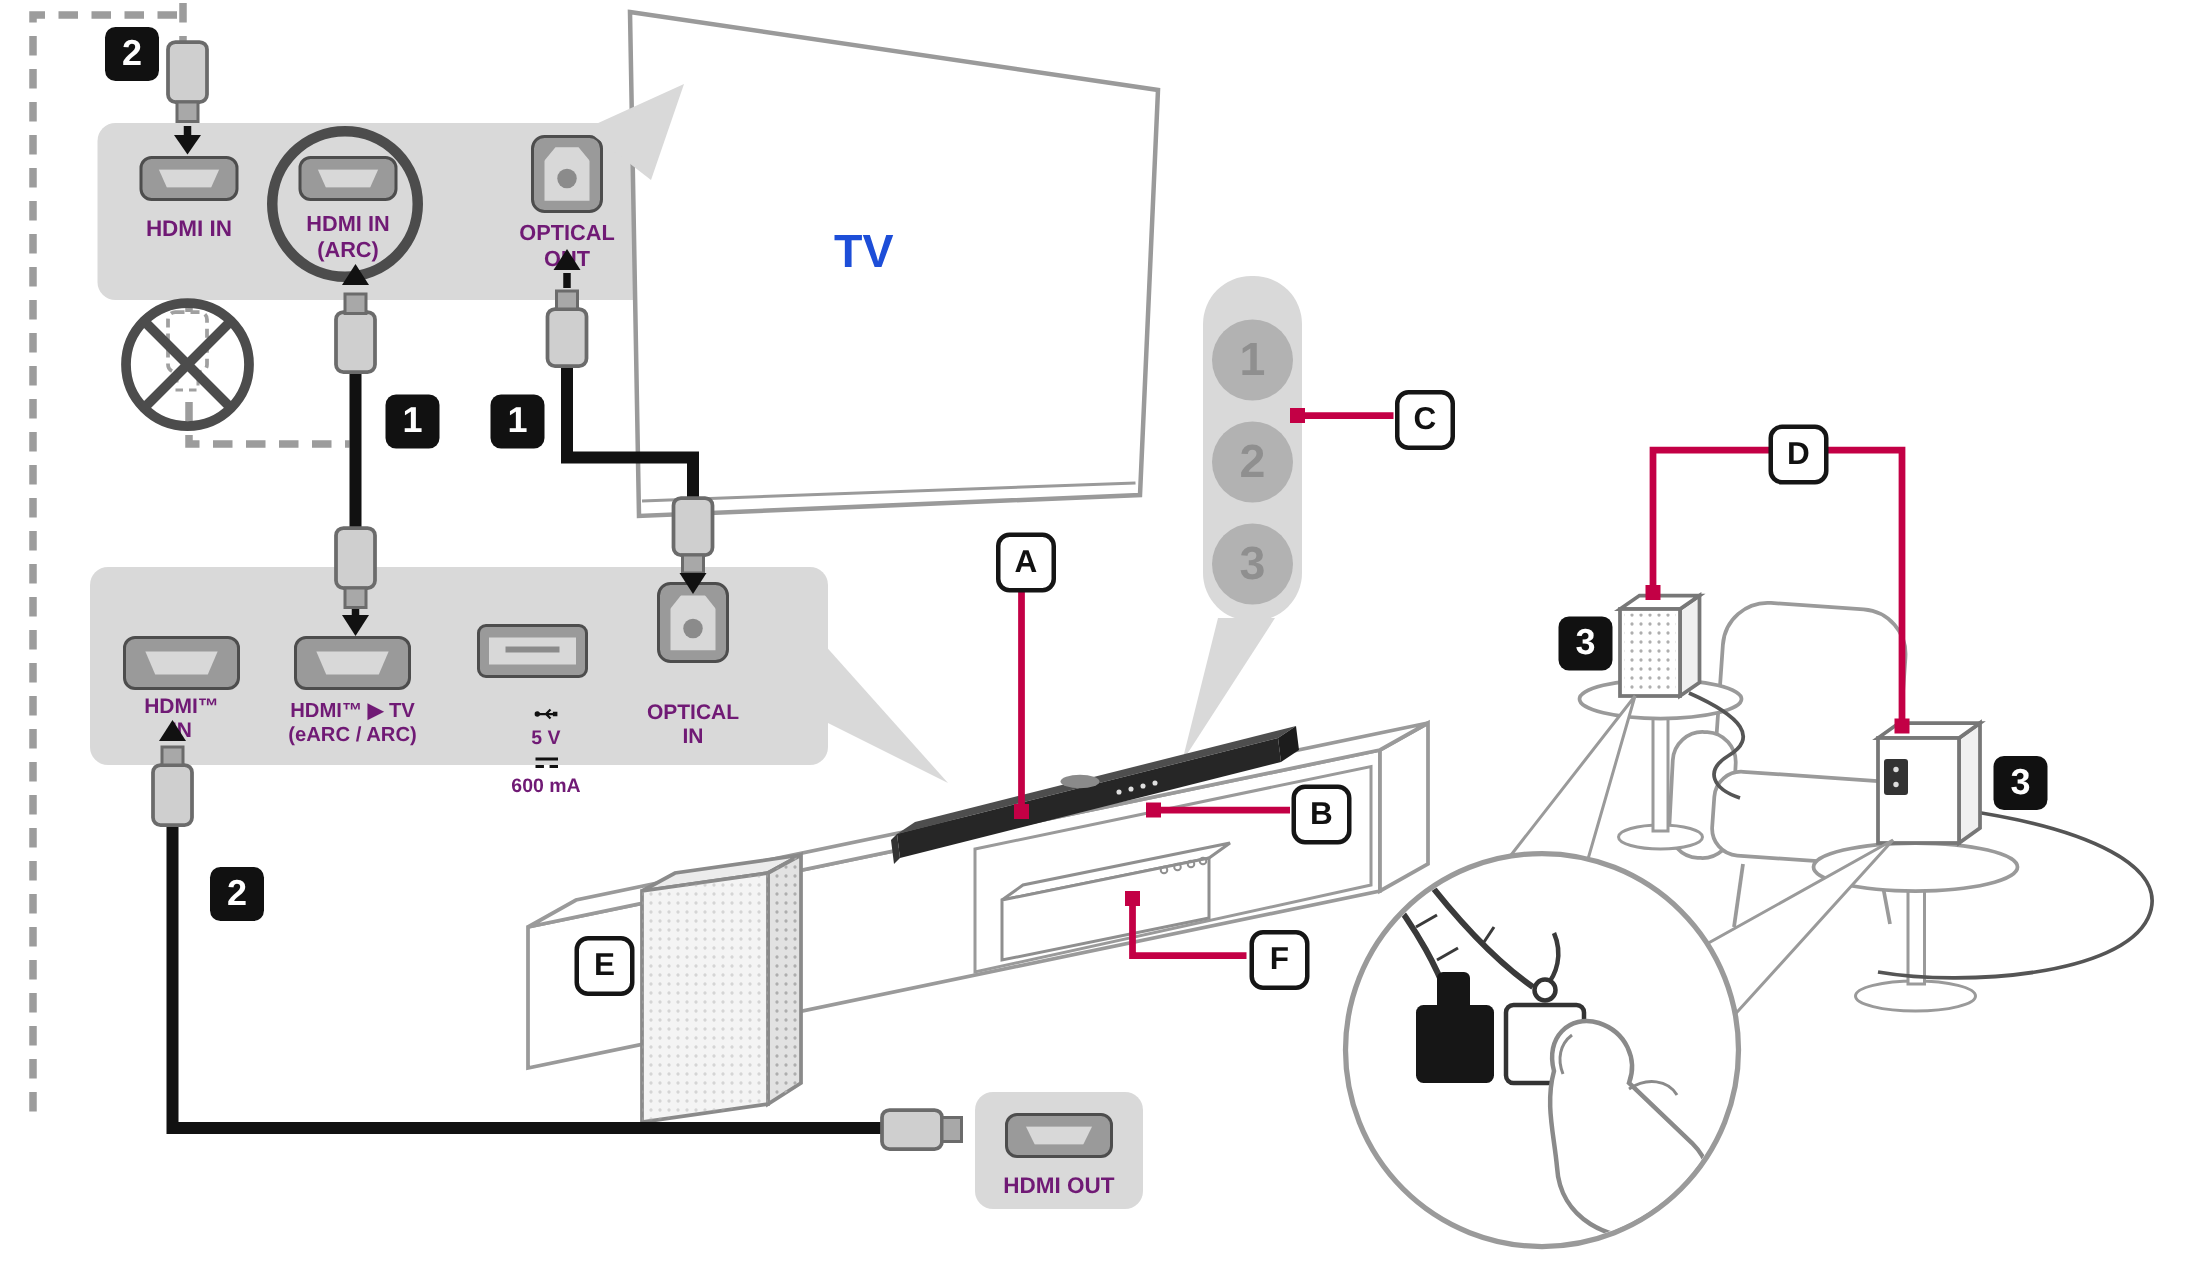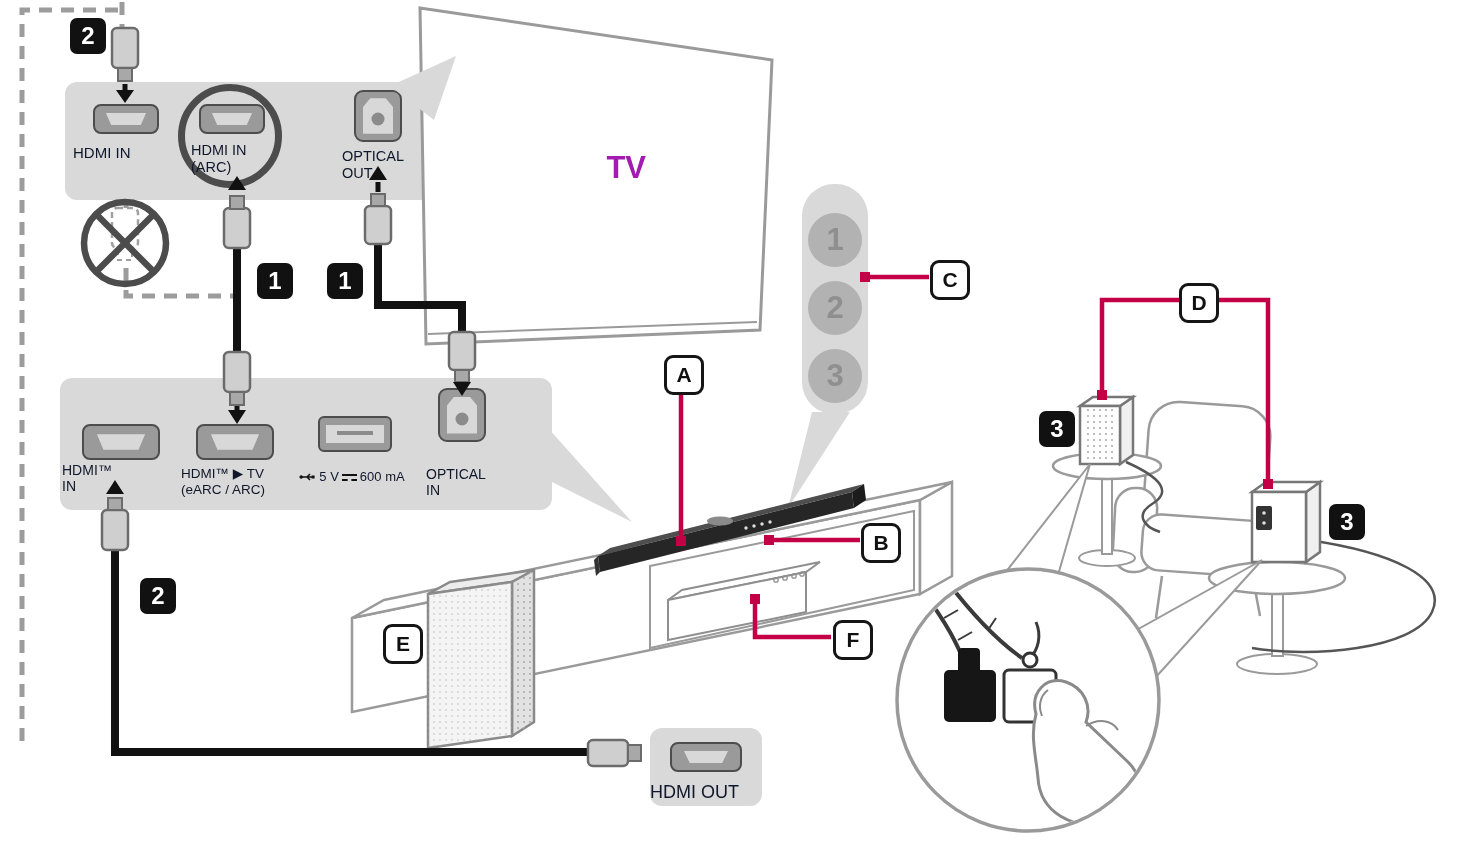--- a/index.html
+++ b/index.html
@@ -1,40 +1,40 @@
 <!DOCTYPE html>
 <html><head>
 <meta charset="utf-8">
 <style>
   html,body{margin:0;padding:0;background:#fff;}
   .canvas{position:relative;width:1465px;height:855px;background:#fff;overflow:hidden;
           font-family:"Liberation Sans",sans-serif;color:#0f0f0f;}
   .layer-svg{position:absolute;left:0;top:0;z-index:2;pointer-events:none;}
   
   .panel{position:absolute;background:#d9d9d9;border-radius:12px;z-index:1;}
-  .port-label{position:absolute;text-align:left;font-weight:normal;color:#0f172a;line-height:1.15;}
+  .port-label{position:absolute;text-align:center;font-weight:bold;color:#701a75;line-height:1.15;}
   .hdmi-port{position:absolute;background:#9a9a9a;border:2.5px solid #4d4d4d;border-radius:8px;
              box-sizing:border-box;display:flex;align-items:center;justify-content:center;}
   .hdmi-port .slot{width:74%;height:48%;background:#d8d8d8;clip-path:polygon(6% 0,94% 0,82% 100%,18% 100%);}
   .optical-port{position:absolute;background:#9a9a9a;border:2.5px solid #4d4d4d;border-radius:9px;box-sizing:border-box;}
   .optical-port .oinner{position:absolute;left:15%;right:15%;top:13%;bottom:13%;background:#d8d8d8;
              clip-path:polygon(25% 0,75% 0,100% 26%,100% 100%,0 100%,0 26%);}
   .optical-port .ohole{position:absolute;width:13px;height:13px;border-radius:50%;background:#8b8b8b;
              left:50%;top:57%;transform:translate(-50%,-50%);}
   .usb-port{position:absolute;background:#9a9a9a;border:2.5px solid #4d4d4d;border-radius:6px;box-sizing:border-box;}
   .usb-port .uinner{position:absolute;left:9%;right:9%;top:22%;bottom:22%;background:#d8d8d8;}
   .usb-port .ubar{position:absolute;left:24%;right:24%;top:42%;height:4px;background:#8b8b8b;}
   .ring{position:absolute;border:7px solid #4c4c4c;border-radius:50%;background:transparent;}
   
   .num-badge{position:absolute;width:36px;height:36px;background:#111;border-radius:7px;color:#fff;
              font-weight:bold;font-size:24px;display:flex;align-items:center;justify-content:center;z-index:4;}
   .letter-badge{position:absolute;width:34px;height:34px;background:#fff;border:3px solid #151515;border-radius:9px;
              color:#111;font-weight:bold;font-size:21px;display:flex;align-items:center;justify-content:center;
              box-sizing:content-box;z-index:4;}
-  .free-label{position:absolute;z-index:3;font-weight:bold;text-align:right;color:#a21caf;}
+  .free-label{position:absolute;z-index:3;font-weight:bold;text-align:left;color:#1d4ed8;}
   .disp-num{position:absolute;z-index:3;width:44px;height:36px;line-height:36px;text-align:center;
             font-weight:bold;color:#8f8f8f;}
   .usb-label{display:flex;align-items:center;justify-content:center;gap:3px;white-space:nowrap;}
   .dc{display:inline-block;width:15px;height:11px;position:relative;}
   .dc::before{content:"";position:absolute;left:0;right:0;top:2px;border-top:2.5px solid #111;}
   .dc::after{content:"";position:absolute;left:0;right:0;top:7px;border-top:2.5px dashed #111;}
 </style>
 </head>
 <body>
 
@@ -79,41 +79,41 @@
         <div class="ohole"></div>
       </div>
     <div class="port-label" style="left:2px;top:84px;width:118px;font-size:14px;">
       <div>HDMI™</div>
       <div>IN</div>
     </div>
     <div class="port-label" style="left:121px;top:88px;width:108px;font-size:13.5px;">
       <div>HDMI™ ▶ TV</div>
       <div>(eARC / ARC)</div>
     </div>
-    <div class="port-label usb-label" style="left:236px;top:92px;width:112px;font-size:13px;">
+    <div class="port-label usb-label" style="left:248px;top:92px;width:112px;font-size:13px;flex-direction:column;">
       <svg width="17" height="12" viewBox="0 0 17 12">
           <path d="M2,6 H13 M8,6 L11,3 M8,6 L11,9" stroke="#111" stroke-width="1.5" fill="none"></path>
           <circle cx="2.2" cy="6" r="1.8" fill="#111"></circle>
           <rect x="12.6" y="4.5" width="3" height="3" fill="#111"></rect>
         </svg>
       <span>5 V</span>
       <span class="dc"></span>
       <span>600 mA</span>
     </div>
     <div class="port-label" style="left:366px;top:88px;width:72px;font-size:14px;">
       <div>OPTICAL</div>
       <div>IN</div>
     </div>
   </div>
 
   <div class="panel" style="left:650px;top:728px;width:112px;height:78px;">
     <div class="hdmi-port" style="left:20px;top:14px;width:72px;height:30px;">
         <div class="slot"></div>
       </div>
-    <div class="port-label" style="left:0px;top:54px;width:112px;font-size:18px;">HDMI OUT</div>
+    <div class="port-label" style="left:0px;top:54px;width:112px;font-size:15px;">HDMI OUT</div>
   </div>
 
   <svg class="layer-svg" width="1465" height="855" viewBox="0 0 1465 855">
     <defs>
       <clipPath id="magClip">
           <circle cx="1028" cy="700" r="129"></circle>
         </clipPath>
       <pattern id="dots" width="6" height="6" patternUnits="userSpaceOnUse">
           <circle cx="2" cy="2" r="1.1" fill="#aeaeae"></circle>
         </pattern>

